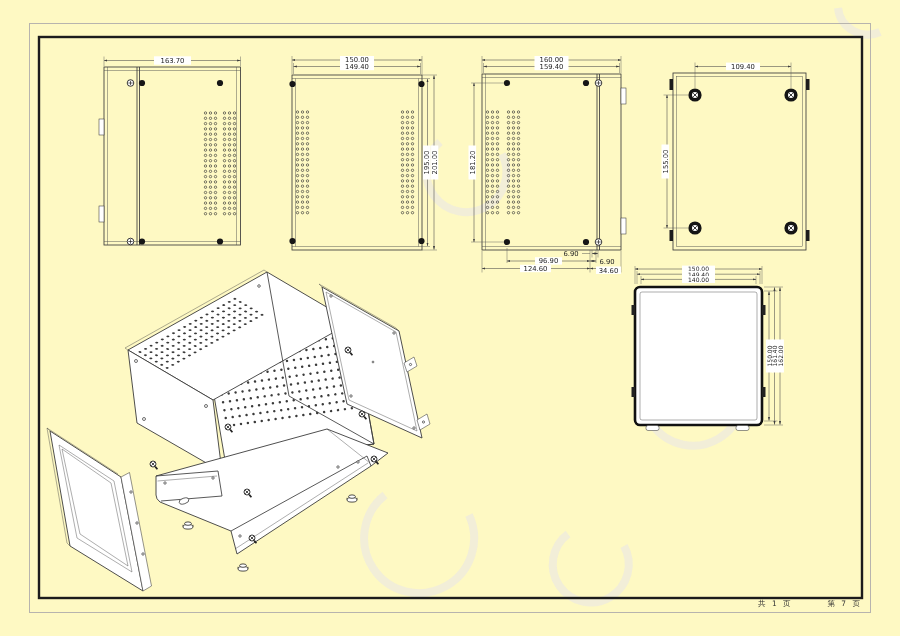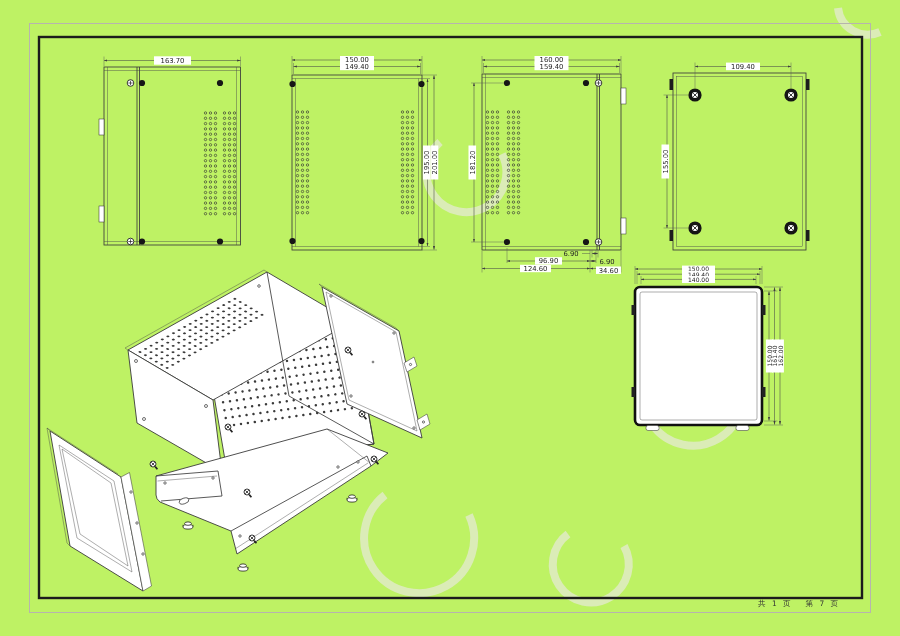--- a/index.html
+++ b/index.html
@@ -1,36 +1,36 @@
 <!DOCTYPE html>
 <html><head>
 <meta charset="utf-8">
 <title>Enclosure Drawing</title>
 <style>
   html,body{margin:0;padding:0;background:#ffffff;}
-  #sheet{position:relative;width:900px;height:636px;background:#bef264;overflow:hidden;
+  #sheet{position:relative;width:900px;height:636px;background:#fef9c3;overflow:hidden;
          font-family:"DejaVu Sans",sans-serif;}
   #drawing{position:absolute;left:0;top:0;}
   
   .ln{stroke:#3b3b3b;stroke-width:.85;fill:none;}
   .lt{stroke:#4a4a4a;stroke-width:.45;fill:none;}
   .face{fill:#ffffff;stroke:#3b3b3b;stroke-width:.9;}
   .facet{fill:#ffffff;stroke:#3b3b3b;stroke-width:.55;}
   .ext{stroke:#5a5a5a;stroke-width:.45;fill:none;}
   .dim{stroke:#474747;stroke-width:.55;fill:none;
        marker-start:url(#arr);marker-end:url(#arr);}
   .dtx{font-family:"DejaVu Sans",sans-serif;font-size:6.8px;fill:#222;text-anchor:middle;}
   .dtx6{font-family:"DejaVu Sans",sans-serif;font-size:6px;fill:#222;text-anchor:middle;}
   .bg{fill:#ffffff;}
   .vent circle{fill:none;stroke:#333;stroke-width:.65;}
   .dotf circle{fill:#3a3a3a;stroke:none;}
   .hole{fill:#fff;stroke:#333;stroke-width:.7;}
   .wm{stroke:#ebe8e3;stroke-width:8;fill:none;opacity:.65;}
   #footer{position:absolute;left:758px;top:599px;width:104px;display:flex;
-          justify-content:flex-start;gap:13px;font-size:7.5px;color:#333;
+          justify-content:space-between;gap:13px;font-size:7.5px;color:#333;
           letter-spacing:2px;}
 </style>
 </head>
 <body>
 
 <div id="sheet">
 <svg id="drawing" width="900" height="636" viewBox="0 0 900 636">
   <defs>
     <marker id="arr" viewBox="0 0 10 10" refX="9.5" refY="5" markerWidth="6.5" markerHeight="6.5" orient="auto-start-reverse">
       <path d="M0,2.1 L10,5 L0,7.9 Z" fill="#3d3d3d"></path>

